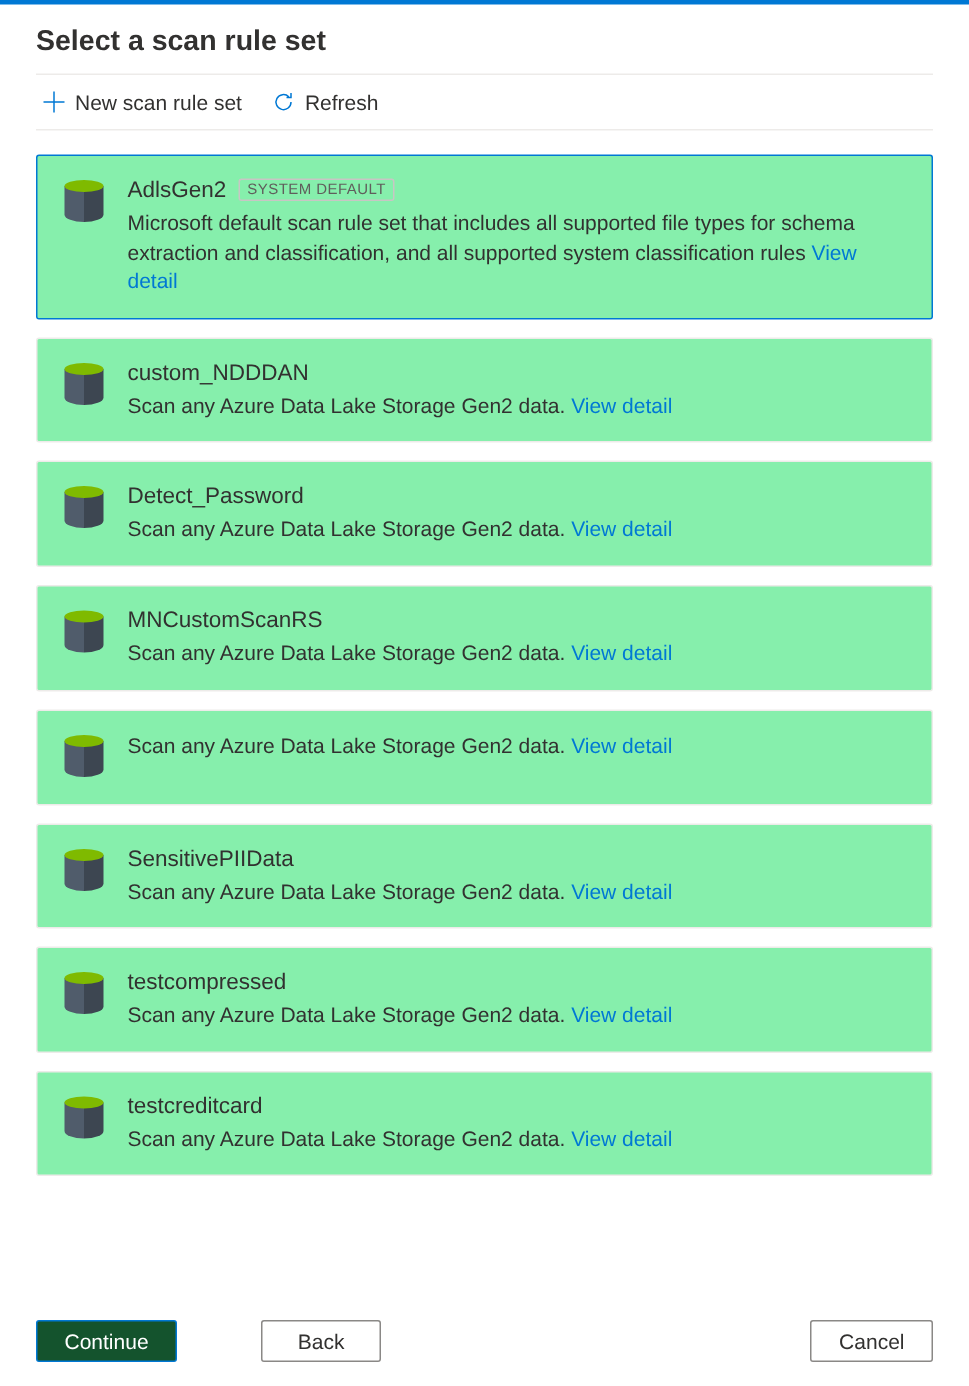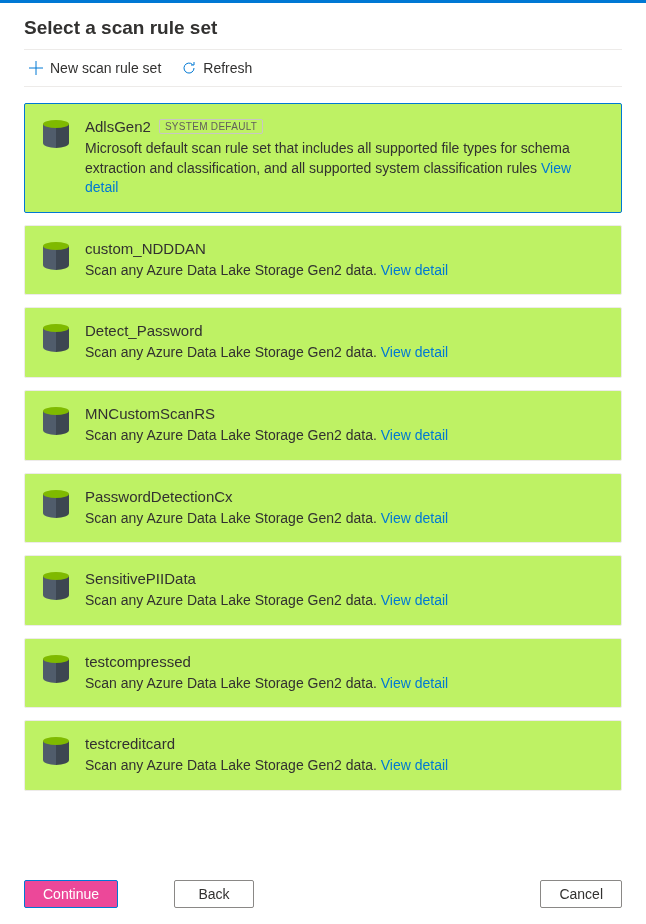--- a/index.html
+++ b/index.html
@@ -59,21 +59,21 @@
     }
     .card {
       border: 1px solid #edebe9;
       border-radius: 2px;
       padding: 14px 18px;
       margin-bottom: 12px;
       display: flex;
       gap: 16px;
       align-items: flex-start;
       cursor: pointer;
-      background: #bef264;
+      background: #86efac;
     }
     .card.selected {
       border: 1px solid #0078d4;
     }
     .icon-box {
       width: 26px;
       height: 32px;
       flex-shrink: 0;
       position: relative;
       margin-top: 2px;
@@ -132,21 +132,21 @@
     }
     .btn {
       font-family: inherit;
       font-size: 14px;
       padding: 5px 18px;
       border-radius: 2px;
       cursor: pointer;
       min-width: 80px;
     }
     .btn-primary {
-      background: #ec4899;
+      background: #14532d;
       color: #fff;
       border: 1px solid #0078d4;
     }
     .btn-secondary {
       background: #fff;
       color: #323130;
       border: 1px solid #8a8886;
       margin-left: 48px;
     }
     .spacer { flex: 1; }
@@ -223,23 +223,20 @@
           </div>
           <div class="card-desc"><span>Scan any Azure Data Lake Storage Gen2 data. </span><span class="link">View detail</span></div>
         </div>
       </div>
       <div class="card">
         <div class="icon-box">
           <div class="cyl-body"></div>
           <div class="cyl-top"></div>
         </div>
         <div class="card-body">
-          <div class="card-title-row">
-            <div class="card-title">PasswordDetectionCx</div>
-          </div>
           <div class="card-desc"><span>Scan any Azure Data Lake Storage Gen2 data. </span><span class="link">View detail</span></div>
         </div>
       </div>
       <div class="card">
         <div class="icon-box">
           <div class="cyl-body"></div>
           <div class="cyl-top"></div>
         </div>
         <div class="card-body">
           <div class="card-title-row">

